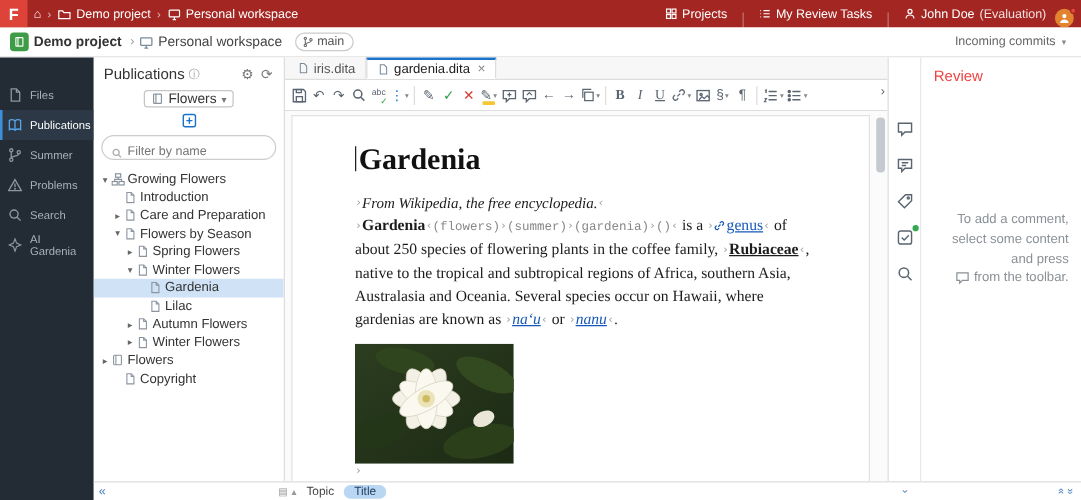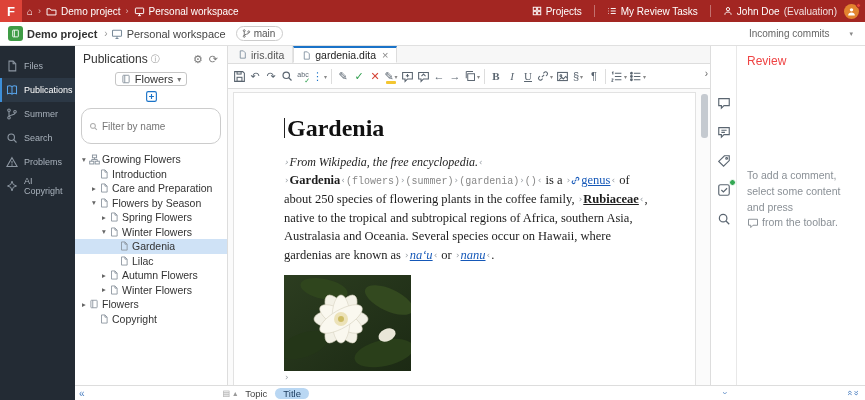--- a/index.html
+++ b/index.html
@@ -7,61 +7,61 @@
   body { font-family:"Liberation Sans",sans-serif; background:#fff; position:relative; color:#333; }
   svg { display:block; }
 
   
   .topbar { position:absolute; top:0; left:0; right:0; height:22px; background:#a32622; color:#fff;
             display:flex; align-items:center; font-size:10px; }
   .logo { width:22px; height:22px; background:#dd4338; display:flex; align-items:center; justify-content:center;
           font-weight:bold; font-size:13px; }
   .tb-item { display:flex; align-items:center; gap:4px; padding:0 5px; height:22px; }
   .tb-sep-gl { opacity:.65; font-size:9px; }
-  .tb-right { margin-left:auto; display:flex; align-items:center; gap:2px; padding-right:6px; }
+  .tb-right { margin-left:auto; display:flex; align-items:flex-end; gap:2px; padding-right:6px; }
   .tb-vsep { width:1px; height:12px; background:rgba(255,255,255,.35); margin:0 5px; }
   .avatar { width:15px; height:15px; border-radius:50%; background:#e2832f; position:relative;
             display:flex; align-items:center; justify-content:center; }
   .avatar .dot { position:absolute; top:-1px; right:-2px; width:5px; height:5px; border-radius:50%;
                  background:#e8443a; border:1px solid #a32622; }
 
   
   .projectbar { position:absolute; top:22px; left:0; right:0; height:24px; background:#fff;
                 border-bottom:1px solid #e0e0e0; display:flex; align-items:center; padding:0 8px;
                 font-size:11px; color:#444; }
   .pb-proj { font-weight:bold; color:#333; margin:0 4px; }
   .pb-chev { color:#999; font-size:10px; margin:0 3px; }
   .pb-ws { margin-left:4px; }
   .branch-chip { display:flex; align-items:center; gap:3px; border:1px solid #ccc; border-radius:9px;
                  padding:1px 7px 1px 5px; margin-left:10px; font-size:10px; color:#555; }
-  .pb-right { margin-left:auto; display:flex; align-items:center; gap:20px; font-size:10px; color:#666; padding-right:4px; }
+  .pb-right { margin-left:auto; display:flex; align-items:center; gap:5px; font-size:10px; color:#666; padding-right:4px; }
   .greenicon { width:15px; height:15px; background:#3f9c46; border-radius:3px; display:flex; align-items:center; justify-content:center; }
 
   
-  .appside { position:absolute; top:46px; left:0; bottom:0; width:75px; background:#232b34; padding-top:8px; }
+  .appside { position:absolute; top:46px; left:0; bottom:0; width:75px; background:#232b34; padding-top:18px; }
   .nav-item { display:flex; align-items:center; gap:5px; padding:5px 6px; color:#a9b2bc; font-size:9px; height:24px; }
   .nav-item.active { background:#2c3845; color:#fff; box-shadow:inset 2px 0 0 #3d8fd9; }
   .nav-item.active .nicon { color:#58a4ea; }
   .nicon { width:13px; color:#8d97a2; flex:0 0 13px; }
 
   
   .pubpanel { position:absolute; left:75px; top:46px; width:153px; bottom:15px; background:#fff;
               border-right:1px solid #ddd; display:flex; flex-direction:column; }
   .pub-head { display:flex; align-items:center; padding:6px 6px 4px 8px; color:#333; }
   .pub-title { font-size:12px; }
   .pub-info { font-size:9px; color:#999; margin-left:3px; }
   .pub-head .sp { flex:1; }
   .hicon { color:#777; font-size:11px; padding:0 3px; }
   .selrow { display:flex; align-items:center; gap:4px; padding:2px 6px 5px 6px;flex-direction:column; }
   .selector { flex:1; border:1px solid #c6c6c6; border-radius:3px; height:21px; display:flex; align-items:center;
               gap:4px; padding:0 5px; font-size:11px; color:#333; }
   .selector .cd { margin-left:auto; color:#777; font-size:8px; }
   .openbtn { color:#1a73c8; }
-  .filter { margin:0 6px 6px 6px; border:1px solid #ccc; border-radius:10px; height:36px; display:flex;
-            align-items:center; gap:4px; padding:0 7px; color:#999; }
+  .filter { margin:0 6px 6px 6px; border:1px solid #ccc; border-radius:10px; height:20px; display:flex;
+            align-items:flex-end; gap:4px; padding:0 7px; color:#999; }
   .filter input { border:none; outline:none; width:100%; font-size:10px; color:#555; background:transparent;
                   font-family:"Liberation Sans",sans-serif; }
   .ficon { color:#aaa; }
   .tree { flex:1; overflow:hidden; font-size:10.5px; color:#333; padding-top:2px; }
   .trow { display:flex; align-items:center; height:14.5px; padding-left:calc(4px + var(--lv)*10px); white-space:nowrap; }
   .trow.selected { background:#cfe2f6; }
   .exp { width:10px; color:#666; font-size:7.5px; text-align:center; flex:0 0 10px; }
   .ticon { width:13px; color:#8a949e; flex:0 0 13px; }
   .tlabel { overflow:hidden; text-overflow:ellipsis; }
 
@@ -109,21 +109,21 @@
   .figmark { display:block; margin-top:1px; }
 
   
   .review { position:absolute; right:0; top:46px; width:155px; bottom:15px; background:#fff; border-left:1px solid #ddd; display:flex; }
   .rtabs { width:26px; border-right:1px solid #e8e8e8; display:flex; flex-direction:column; align-items:center;
            padding-top:48px; gap:11px; }
   .rtab { width:18px; height:18px; display:flex; align-items:center; justify-content:center; color:#5a6570; position:relative; }
   .rbadge { position:absolute; top:-2px; right:-3px; width:7px; height:7px; background:#34a853; border-radius:50%; border:1px solid #fff; }
   .rcontent { flex:1; display:flex; flex-direction:column; padding:8px 10px; }
   .rtitle { font-size:12px; color:#ef4444; }
-  .rhint { margin-top:100px; text-align:left; color:#8a9096; font-size:10.5px; line-height:1.5; }
+  .rhint { margin-top:100px; text-align:right; color:#8a9096; font-size:10.5px; line-height:1.5; }
   .rhint-ic { display:inline-block; vertical-align:-3px; color:#8a9096; margin-right:3px; }
 
   
   .statusbar { position:absolute; left:75px; right:0; bottom:0; height:15px; background:#fff; border-top:1px solid #ddd;
                display:flex; align-items:center; font-size:9.5px; color:#555; padding:0 4px; }
   .sb-collapse { color:#4a7fc0; font-size:10px; }
   .sb-crumbs { margin-left:138px; display:flex; align-items:center; gap:3px; }
   .sb-ic { color:#999; font-size:8px; }
   .crumb { padding:0 5px; color:#444; }
   .crumb.sel { background:#b9d7f3; border-radius:7px; color:#1b3a5c; padding:0 8px; }
@@ -259,44 +259,44 @@
           <circle cx="4" cy="3" r="1.7"></circle>
           <circle cx="4" cy="13" r="1.7"></circle>
           <circle cx="12" cy="5" r="1.7"></circle>
           <path d="M4 4.7v6.6M12 6.7c0 3.2-8 2-8 5"></path>
         </svg>
     </span>
     <span>Summer</span>
   </div>
   <div class="nav-item">
     <span class="nicon">
-      <svg width="12" height="12" viewBox="0 0 16 16" fill="none" stroke="currentColor" stroke-width="1.5">
-          <circle cx="7" cy="7" r="4.3"></circle>
-          <path d="m10.3 10.3 3.7 3.7"></path>
-        </svg>
-    </span>
-    <span>Search</span>
-  </div>
-  <div class="nav-item">
-    <span class="nicon">
       <svg width="12" height="12" viewBox="0 0 16 16" fill="none" stroke="currentColor" stroke-width="1.4">
           <path d="M8 2.2 14.8 14H1.2z"></path>
           <path d="M8 6.5v3.5"></path>
           <circle cx="8" cy="12" r=".4" fill="currentColor"></circle>
         </svg>
     </span>
     <span>Problems</span>
   </div>
   <div class="nav-item">
     <span class="nicon">
+      <svg width="12" height="12" viewBox="0 0 16 16" fill="none" stroke="currentColor" stroke-width="1.5">
+          <circle cx="7" cy="7" r="4.3"></circle>
+          <path d="m10.3 10.3 3.7 3.7"></path>
+        </svg>
+    </span>
+    <span>Search</span>
+  </div>
+  <div class="nav-item">
+    <span class="nicon">
       <svg width="12" height="12" viewBox="0 0 16 16" fill="none" stroke="currentColor" stroke-width="1.3">
           <path d="M8 1.5 9.7 6 14 8l-4.3 1.7L8 14.5 6.3 9.7 2 8l4.3-2z"></path>
         </svg>
     </span>
-    <span>AI Copyright</span>
+    <span>AI Gardenia</span>
   </div>
 </div>
 
 <div class="pubpanel">
   <div class="pub-head">
     <span class="pub-title">Publications</span>
     <span class="pub-info">ⓘ</span>
     <span class="sp"></span>
     <span class="hicon">⚙</span>
     <span class="hicon">⟳</span>

